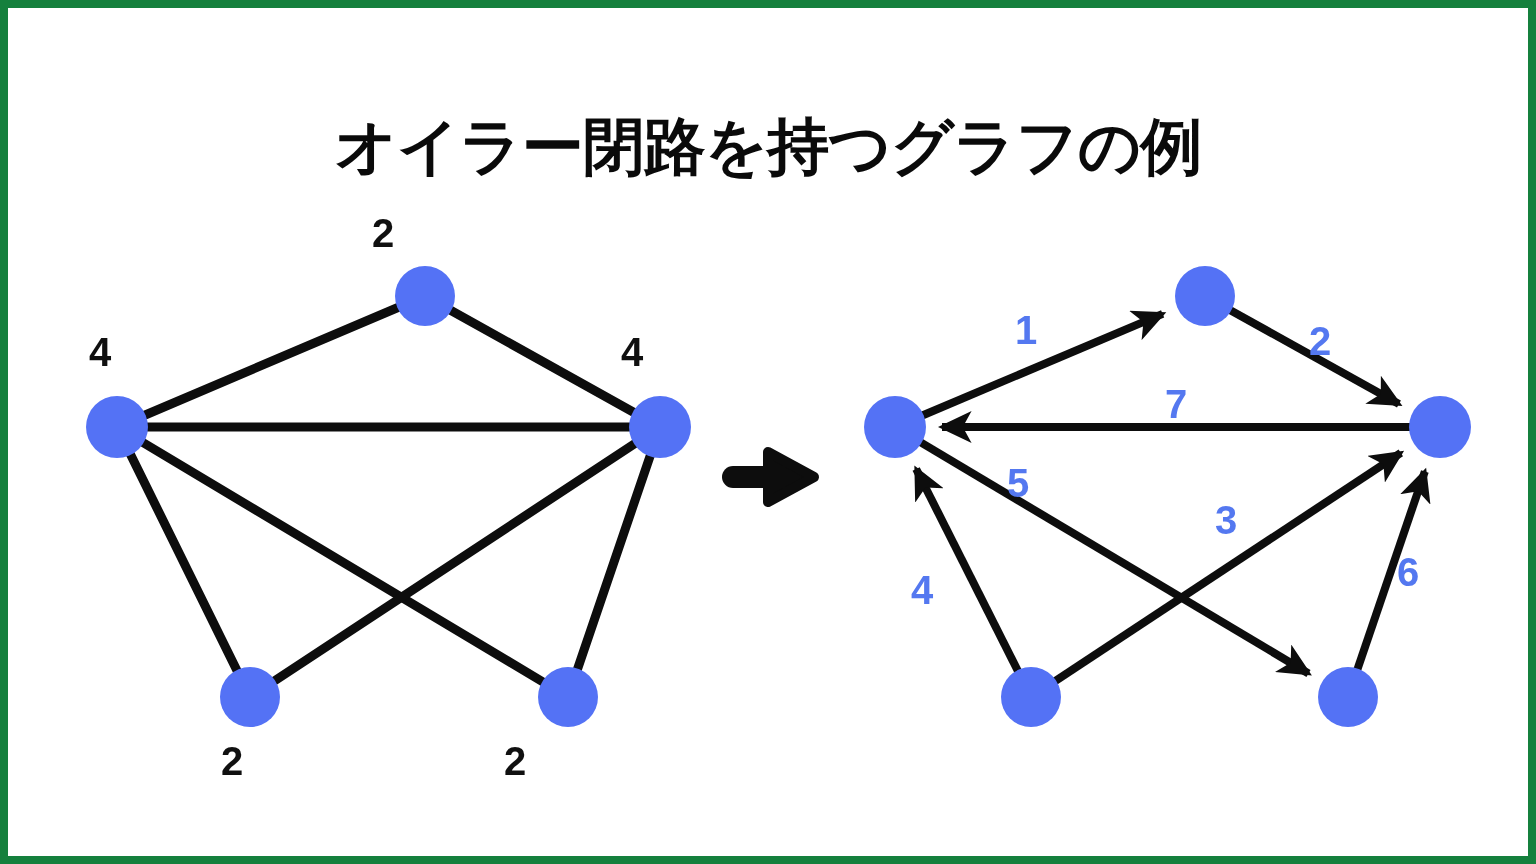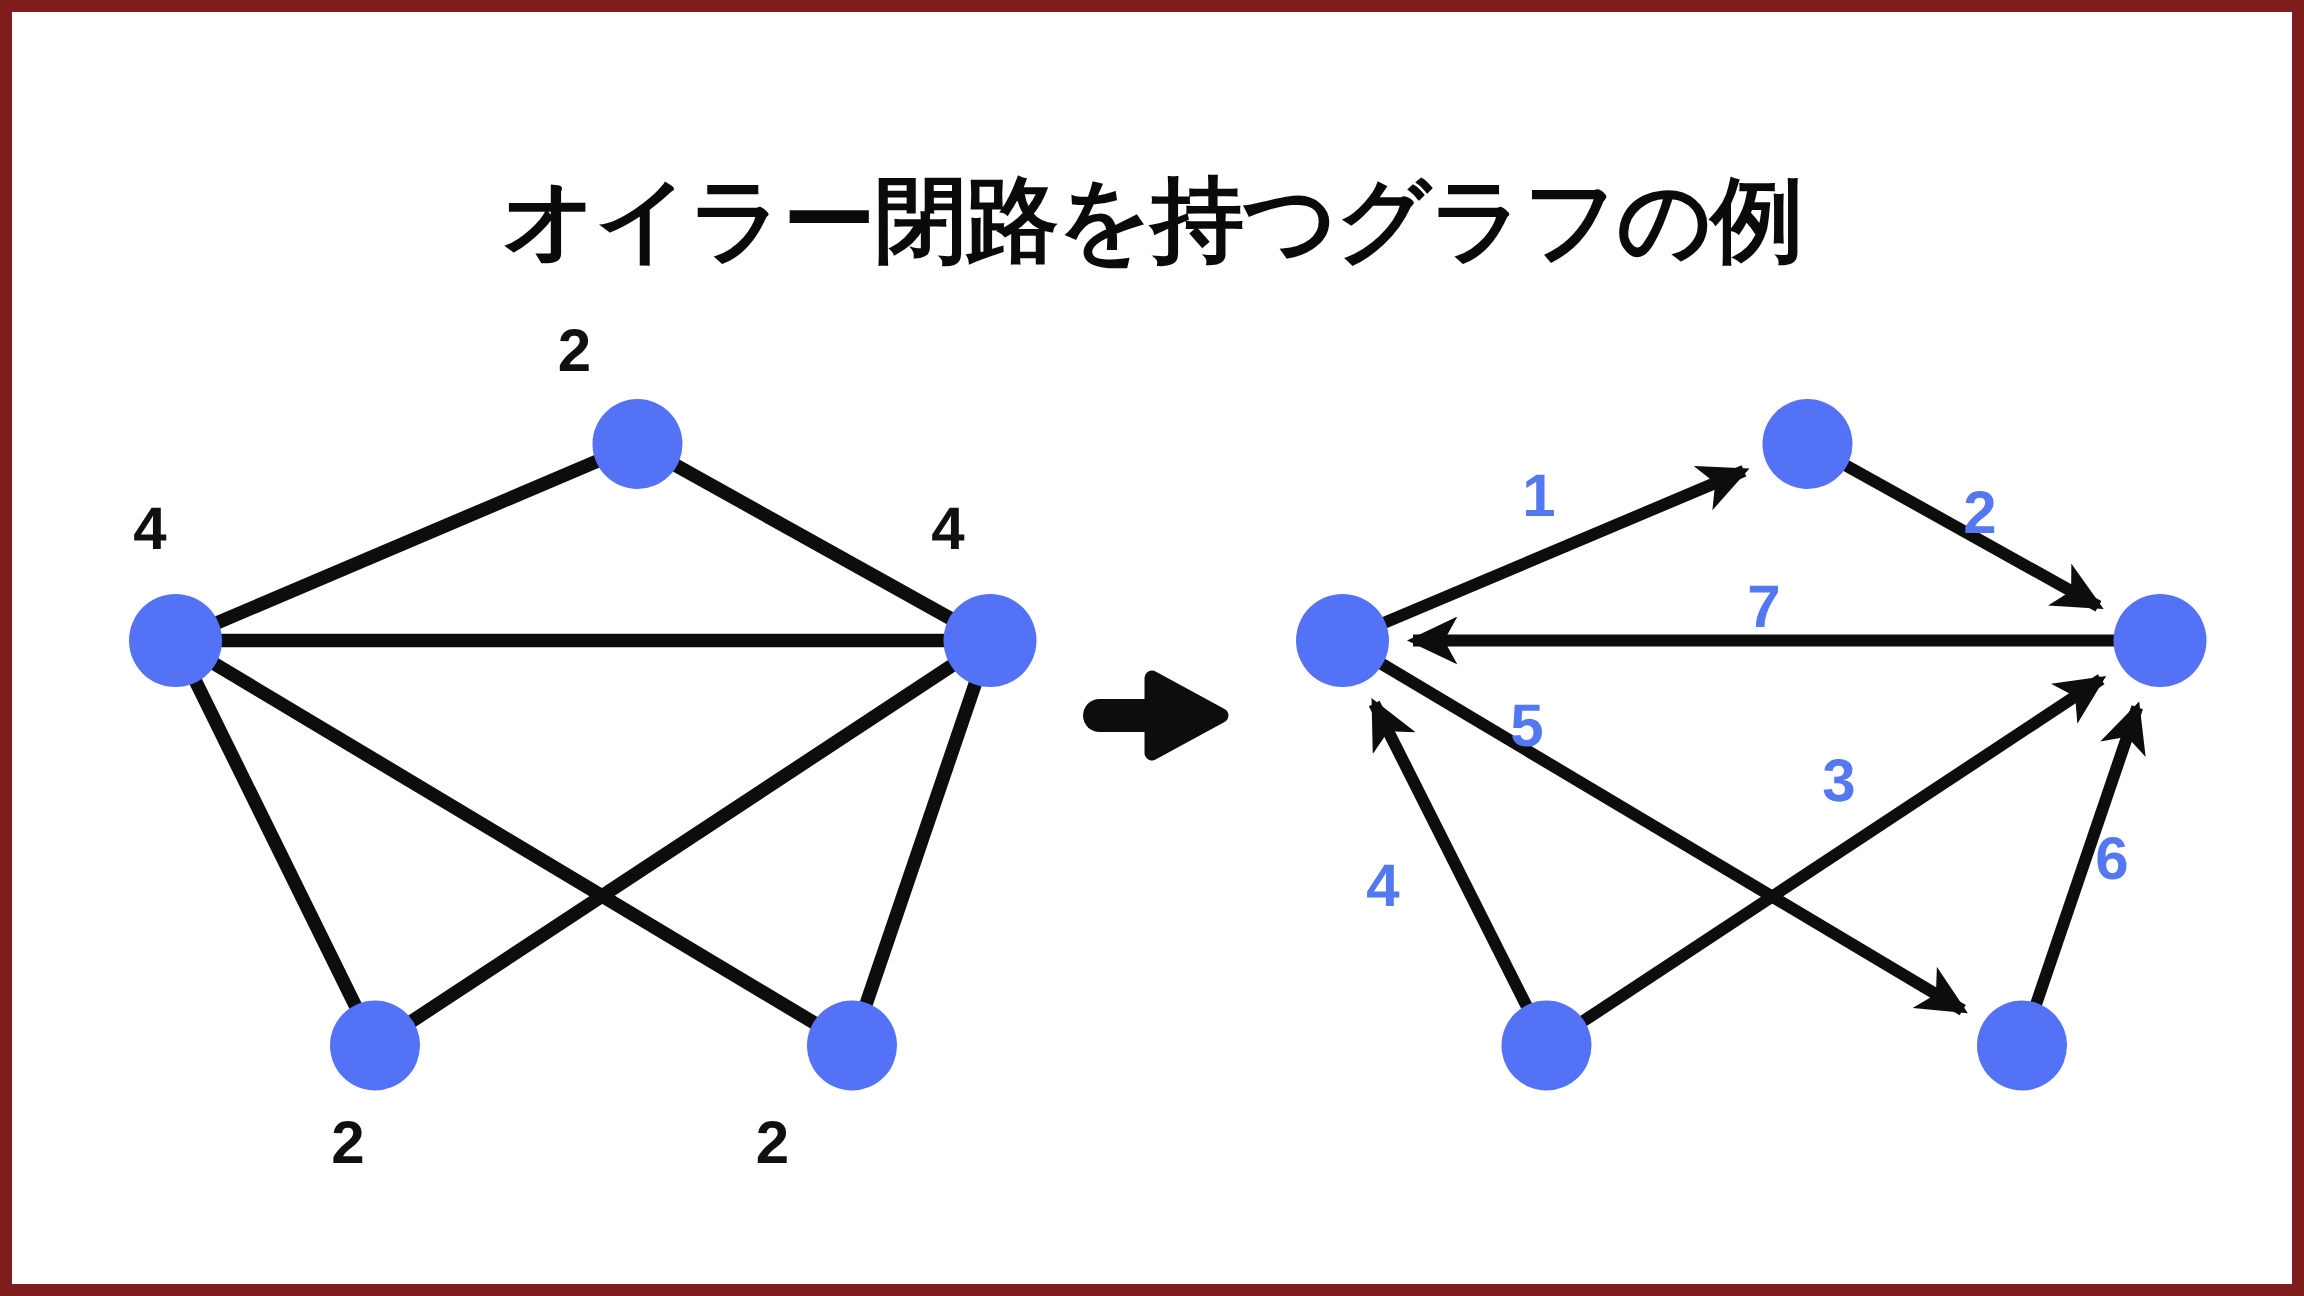--- a/index.html
+++ b/index.html
@@ -10,21 +10,21 @@
   body {
     width: 1536px;
     height: 864px;
     overflow: hidden;
     font-family: "Liberation Sans", sans-serif;
   }
   #stage {
     position: relative;
     width: 1536px;
     height: 864px;
-    background: #7f1d1d;
+    background: #15803d;
     box-sizing: border-box;
   }
   #canvas {
     position: absolute;
     left: 8px;
     top: 8px;
     width: 1520px;
     height: 848px;
     background: #ffffff;
     overflow: hidden;

